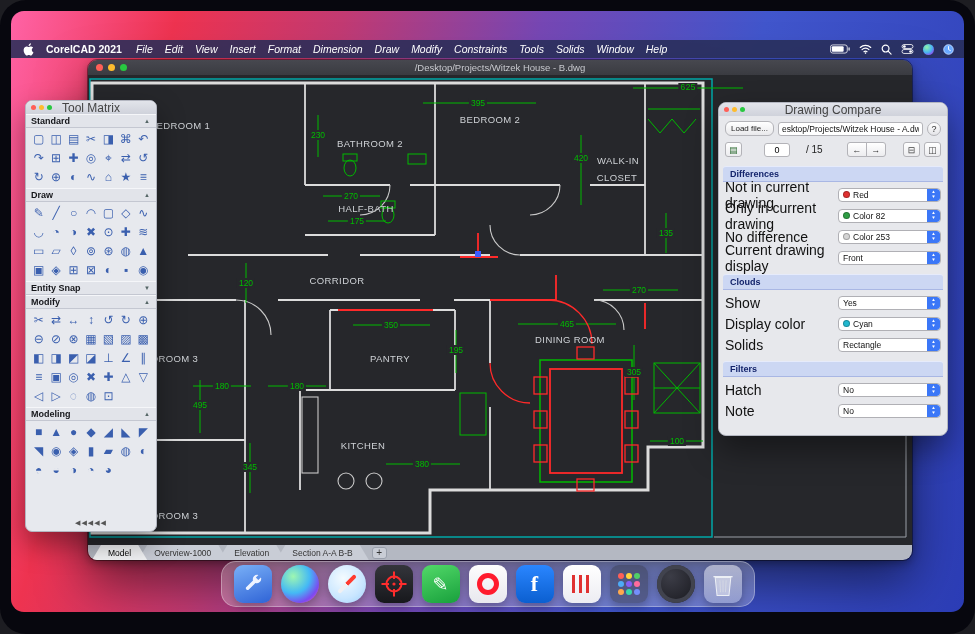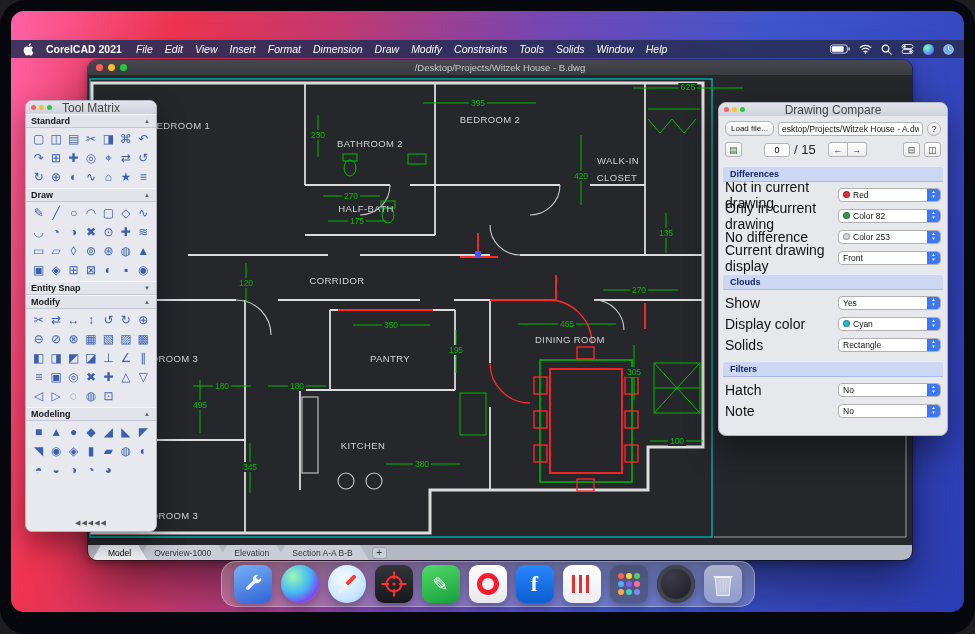--- a/index.html
+++ b/index.html
@@ -76,21 +76,21 @@
            padding:0 3px;color:#111;font-family:"Liberation Sans",sans-serif;}
   .dc-help{width:14px;height:14px;border-radius:50%;background:linear-gradient(#fff,#e4e4e8);border:1px solid #b3b3b8;
            font-size:9px;display:flex;align-items:center;justify-content:center;color:#333;flex:0 0 auto;}
   .dc-row2{display:flex;align-items:center;padding:3px 6px 5px;}
   .dc-icons{display:flex;gap:4px;}
   .dc-iconbtn{width:17px;height:15px;border:1px solid #b3b3b8;border-radius:3px;background:linear-gradient(#fff,#ececef);
               font-size:9px;display:flex;align-items:center;justify-content:center;color:#2f6d33;}
   .dc-right .dc-iconbtn{color:#444;}
   .dc-num{width:26px;height:14px;margin-left:22px;text-align:center;font-size:9px;border:1px solid #b3b3b8;border-radius:3px;
           background:#fff;font-family:"Liberation Sans",sans-serif;}
-  .dc-count{font-size:13px;color:#222;margin:0 4px;}
+  .dc-count{font-size:10px;color:#222;margin:0 16px;}
   .dc-navgroup{display:flex;margin-left:8px;}
   .dc-nav{width:20px;height:15px;border:1px solid #b3b3b8;background:linear-gradient(#fff,#ececef);font-size:9px;
           display:flex;align-items:center;justify-content:center;color:#333;}
   .nav-l{border-radius:3px 0 0 3px;} .nav-r{border-radius:0 3px 3px 0;margin-left:-1px;}
   .dc-right{margin-left:auto;}
   .dc-section-header{background:#ccd7f3;border-top:1px solid #e6ebfb;border-bottom:1px solid #a9b7e4;color:#14246b;
                      font-weight:bold;font-size:9px;padding:2px 7px;margin:4px 4px 0;border-radius:3px 3px 0 0;}
   .dc-rows{padding:2px 6px;}
   .dc-row{display:flex;align-items:center;height:21px;}
   .dc-label{flex:1;font-size:14px;color:#111;}
@@ -258,21 +258,21 @@
             <span class="room-label" style="left: 278px; top: 133px;">HALF-BATH</span>
             <span class="room-label" style="left: 249px; top: 205px;">CORRIDOR</span>
             <span class="room-label" style="left: 302px; top: 283px;">PANTRY</span>
             <span class="room-label" style="left: 482px; top: 264px;">DINING ROOM</span>
             <span class="room-label" style="left: 275px; top: 370px;">KITCHEN</span>
             <span class="room-label" style="left: 80px; top: 283px;">BEDROOM 3</span>
             <span class="room-label" style="left: 80px; top: 440px;">BEDROOM 3</span>
             <span class="dim-label" style="left: 390px; top: 28px;">395</span>
             <span class="dim-label" style="left: 600px; top: 13px; font-family: Liberation Mono, monospace;">625</span>
             <span class="dim-label" style="left: 230px; top: 60px;">230</span>
-            <span class="dim-label" style="left: 493px; top: 101px;">420</span>
+            <span class="dim-label" style="left: 493px; top: 83px;">420</span>
             <span class="dim-label" style="left: 263px; top: 121px;">270</span>
             <span class="dim-label" style="left: 269px; top: 146px;">175</span>
             <span class="dim-label" style="left: 578px; top: 158px;">135</span>
             <span class="dim-label" style="left: 158px; top: 208px;">120</span>
             <span class="dim-label" style="left: 551px; top: 215px;">270</span>
             <span class="dim-label" style="left: 303px; top: 250px;">350</span>
             <span class="dim-label" style="left: 479px; top: 249px;">465</span>
             <span class="dim-label" style="left: 368px; top: 275px;">195</span>
             <span class="dim-label" style="left: 134px; top: 311px;">180</span>
             <span class="dim-label" style="left: 209px; top: 311px;">180</span>

